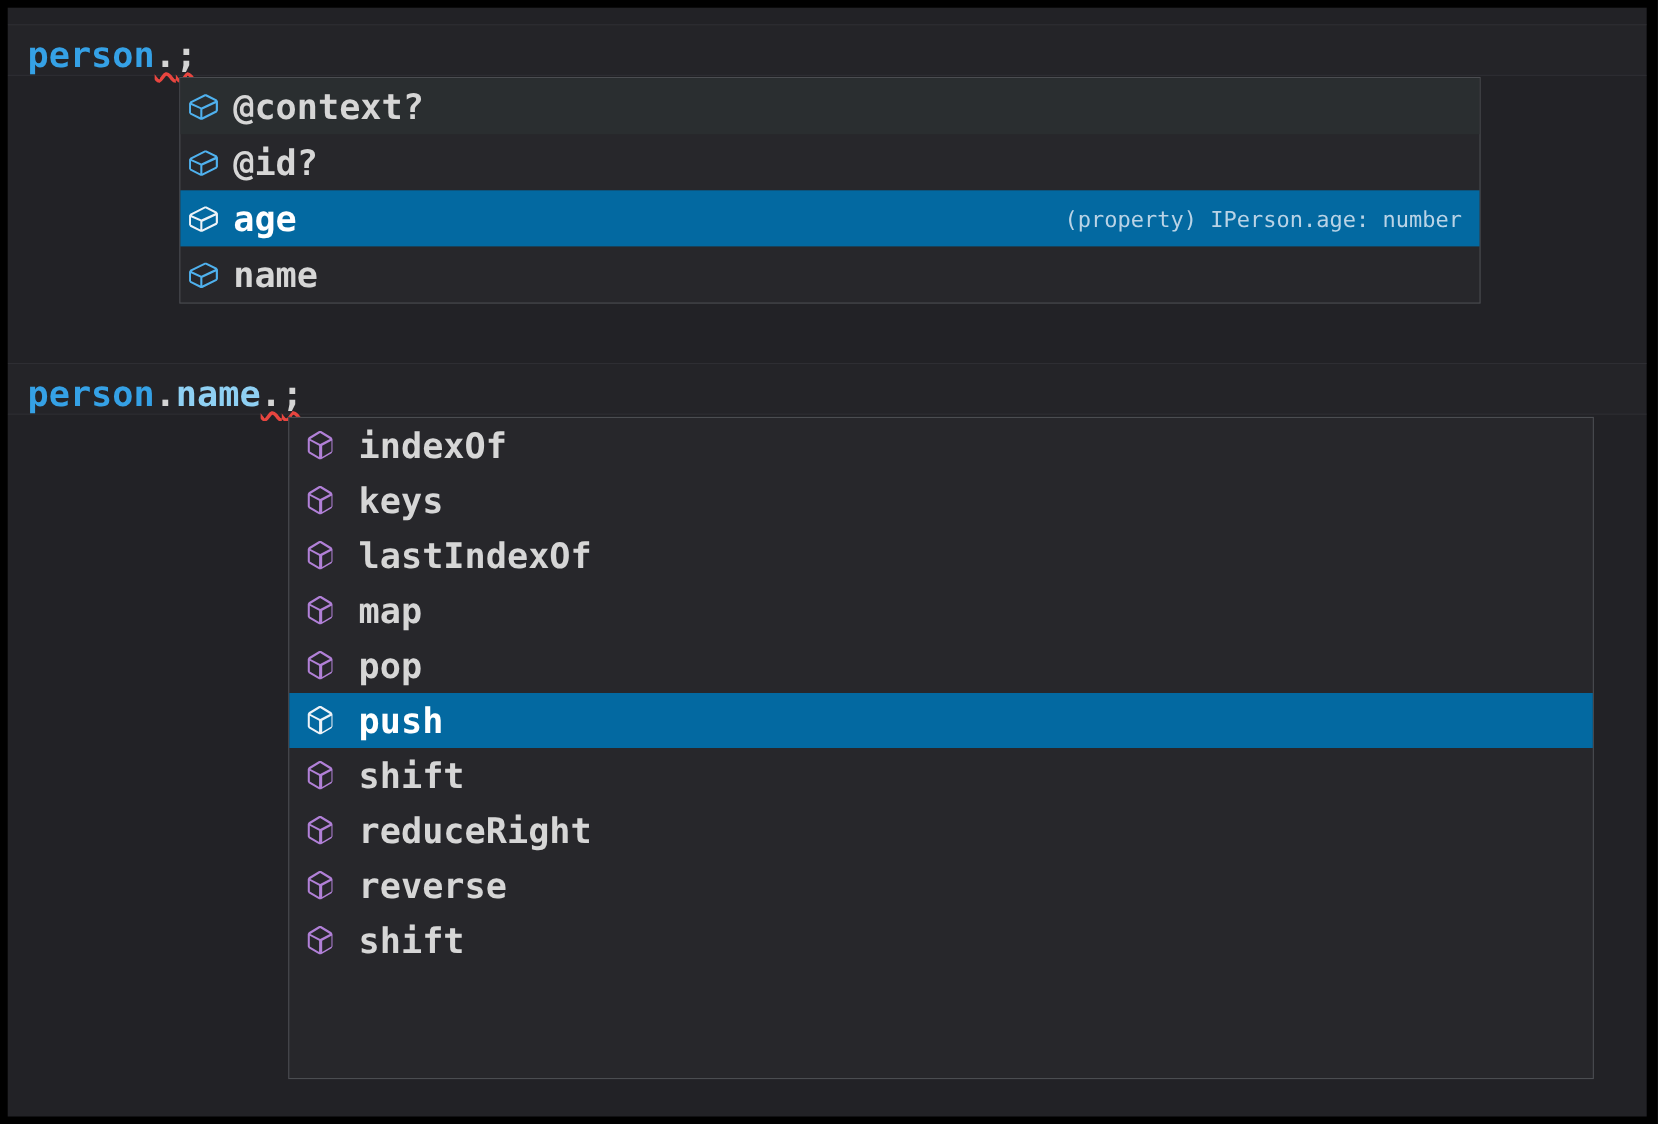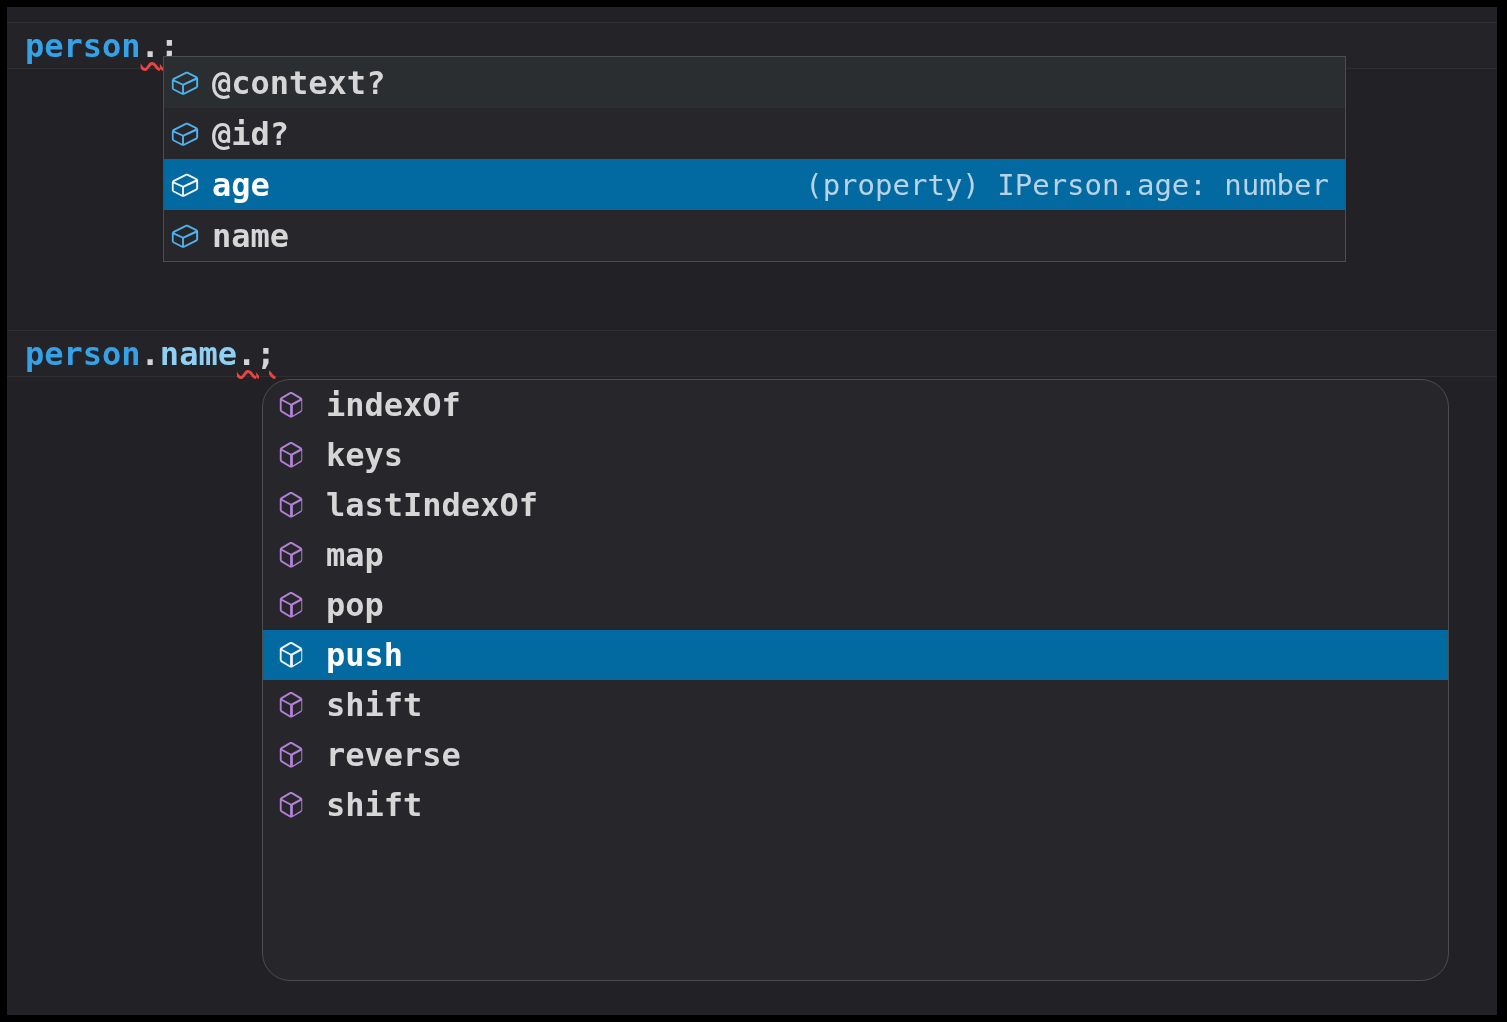--- a/index.html
+++ b/index.html
@@ -15,63 +15,63 @@
   
   .linehl{
     position:absolute;left:0;right:0;height:47px;
     background:rgba(255,255,255,0.012);
     border-top:1px solid #2e2e33;border-bottom:1px solid #2e2e33;
     box-sizing:border-box;
   }
   #hl1{top:15px;} #hl2{top:323px;}
   
   .codeline{
-    position:absolute;left:18px;height:47px;display:flex;align-items:center;
+    position:absolute;left:18px;height:47px;display:flex;align-items:flex-end;
     font-size:32px;font-weight:700;letter-spacing:0;white-space:pre;
   }
   #code1{top:15px;} #code2{top:323px;}
   .tok{display:inline-block;}
   .t-object{color:#35a1e6;}
   .t-property{color:#8fd0f3;}
   .t-punct{color:#d4d4d4;}
   .sq{
     text-decoration-line:underline;
     text-decoration-style:wavy;
     text-decoration-color:#e8453f;
     text-decoration-thickness:2.5px;
     text-underline-offset:5px;
   }
   
   .suggest{
     position:absolute;background:#27272b;border:1px solid #4b4d51;
     box-sizing:border-box;display:flex;flex-direction:column;
   }
-  #popup1{left:156px;top:49px;width:1183px;height:206px;}
-  #popup2{left:255px;top:372px;width:1187px;height:602px;border-radius:28px;}
+  #popup1{left:156px;top:63px;width:1183px;height:206px;}
+  #popup2{left:255px;top:372px;width:1187px;height:602px;}
   .srow{
     display:flex;align-items:center;box-sizing:border-box;
     padding-right:16px;flex:0 0 auto;
   }
   #popup1 .srow{height:51px;padding-left:6px;}
   #popup2 .srow{height:50px;padding-left:13px;}
   .srow.hover{background:#2a2e30;}
   .srow.selected{background:#0369a1;}
   .sicon{width:30px;height:30px;flex:0 0 30px;display:inline-flex;}
   #popup1 .sicon{margin-right:12px;}
   #popup2 .sicon{margin-right:20px;}
   .sicon svg{width:30px;height:30px;}
   .i-field path{fill:#4fb1ee;}
   .i-method path{fill:#b180d7;}
   .srow.selected .sicon svg path{fill:#eef3f8;}
   .slabel{
     font-size:32px;font-weight:700;color:#d6d6d6;white-space:pre;
   }
   .srow.selected .slabel{color:#ffffff;}
   .sdetail{
-    margin-left:auto;font-size:29px;font-weight:400;color:#b9d3e6;white-space:pre;
+    margin-left:auto;font-size:20px;font-weight:400;color:#b9d3e6;white-space:pre;
   }
 </style>
 </head>
 <body>
 
 <div class="frame">
   <div style="position:absolute;inset:0;">
     <div class="linehl" id="hl1"></div>
     <div class="codeline" id="code1"><span class="tok t-object">person</span><span class="tok t-punct sq">.</span><span class="tok t-punct sq">;</span></div>
 
@@ -191,20 +191,30 @@
     <span class="slabel">shift</span>
 
   </div>
         <div class="srow" data-icon="symbol-method">
     <span class="sicon">
 
       <svg class="i-method" viewBox="0 0 16 16" aria-hidden="true">
         <path d="M13.51 4l-5-3h-1l-5 3-.49.86v6l.49.85 5 3h1l5-3 .49-.85v-6L13.51 4zm-6 9.56l-4.5-2.7V5.7l4.5 2.45v5.41zm.5-6.28L3.27 4.83l4.74-2.84 4.73 2.84-4.73 2.45zm5.5 3.58l-4.5 2.7V8.15l4.5-2.45v5.16z"></path>
       </svg>
     </span>
+    <span class="slabel">reduceRight</span>
+
+  </div>
+        <div class="srow" data-icon="symbol-method">
+    <span class="sicon">
+
+      <svg class="i-method" viewBox="0 0 16 16" aria-hidden="true">
+        <path d="M13.51 4l-5-3h-1l-5 3-.49.86v6l.49.85 5 3h1l5-3 .49-.85v-6L13.51 4zm-6 9.56l-4.5-2.7V5.7l4.5 2.45v5.41zm.5-6.28L3.27 4.83l4.74-2.84 4.73 2.84-4.73 2.45zm5.5 3.58l-4.5 2.7V8.15l4.5-2.45v5.16z"></path>
+      </svg>
+    </span>
     <span class="slabel">reverse</span>
 
   </div>
         <div class="srow" data-icon="symbol-method">
     <span class="sicon">
 
       <svg class="i-method" viewBox="0 0 16 16" aria-hidden="true">
         <path d="M13.51 4l-5-3h-1l-5 3-.49.86v6l.49.85 5 3h1l5-3 .49-.85v-6L13.51 4zm-6 9.56l-4.5-2.7V5.7l4.5 2.45v5.41zm.5-6.28L3.27 4.83l4.74-2.84 4.73 2.84-4.73 2.45zm5.5 3.58l-4.5 2.7V8.15l4.5-2.45v5.16z"></path>
       </svg>
     </span>

